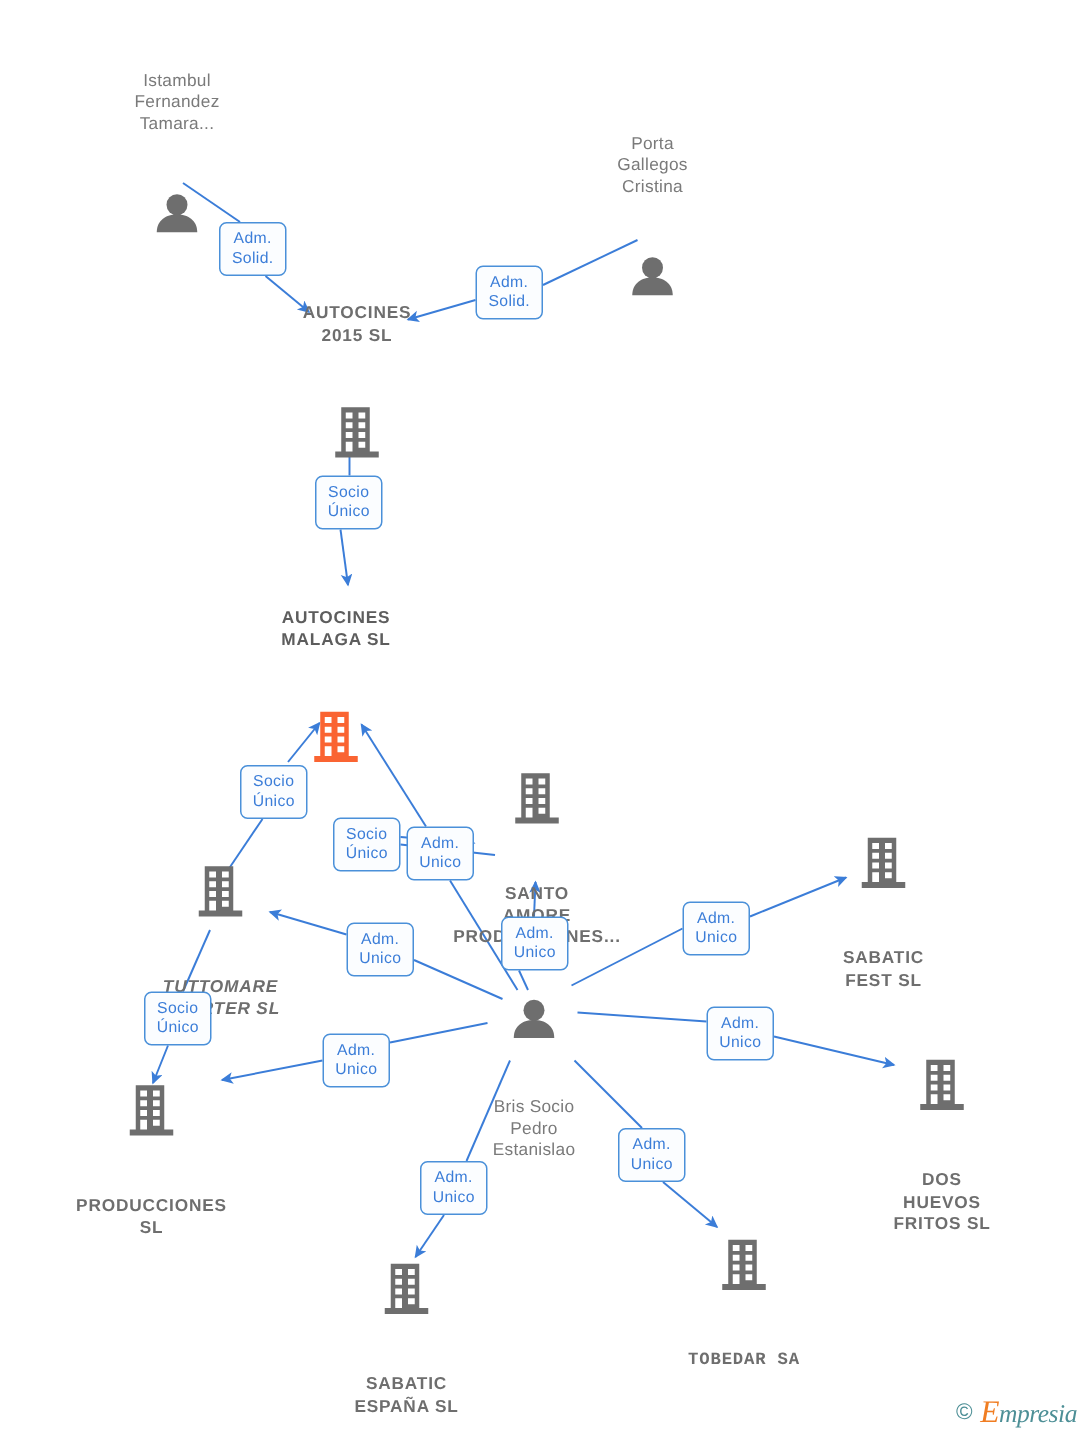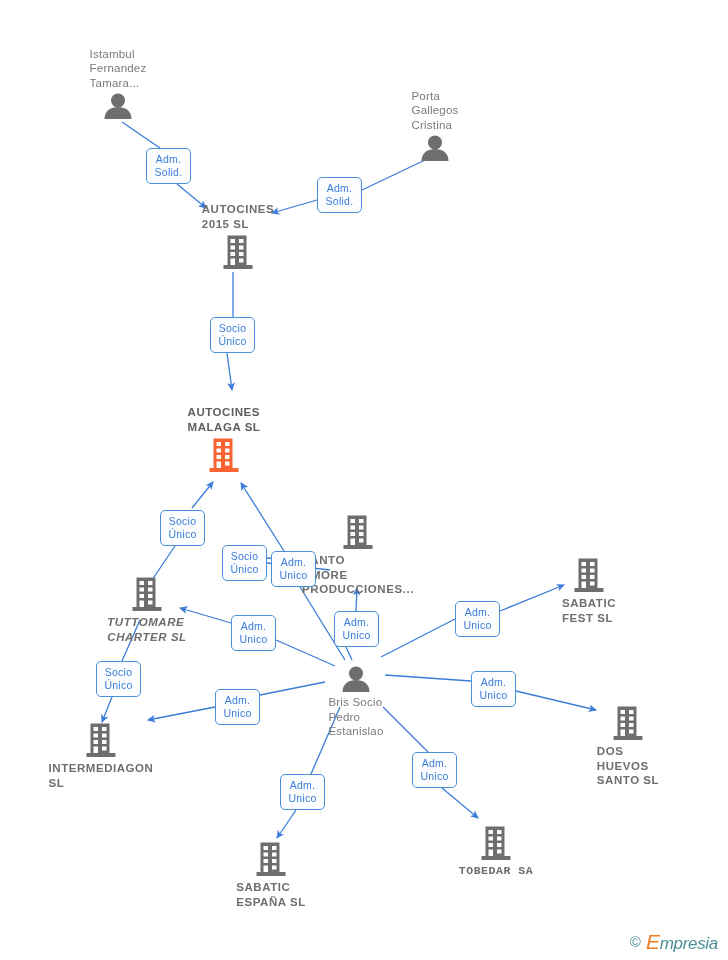--- a/index.html
+++ b/index.html
@@ -25,23 +25,25 @@
     width: 728px;
     height: 960px;
     pointer-events: none;
   }
 
   
   .node {
     position: absolute;
     width: 150px;
     margin-left: -75px;
+    text-align: center;
     display: flex;
     flex-direction: column;
     align-items: center;
+    gap: 36px;
   }
   .node-label {
     font-size: 11.5px;
     line-height: 14.5px;
     letter-spacing: 0.4px;
     color: #757575;
     white-space: pre-line;
   }
   .node-label.company {
     font-weight: 700;
@@ -94,21 +96,21 @@
     gap: 5px;
     font-size: 16px;
     user-select: none;
   }
   #watermark .copy {
     color: #4d8f96;
     font-size: 15px;
     line-height: 1;
   }
   #watermark .brand {
-    font-family: Liberation Sans, sans-serif;
+    font-family: Liberation Serif, serif;
     font-style: italic;
     font-size: 17px;
     color: #4d8f96;
     letter-spacing: -0.3px;
     line-height: 1;
   }
   #watermark .brand .cap {
     color: #f07d22;
     font-size: 21px;
   }
@@ -289,41 +291,41 @@
             <rect x="7.5" y="5" width="4.5" height="4" fill="#ffffff"></rect>
             <rect x="16" y="5" width="4.5" height="4" fill="#ffffff"></rect>
             <rect x="7.5" y="11.5" width="4.5" height="4" fill="#ffffff"></rect>
             <rect x="16" y="11.5" width="4.5" height="4" fill="#ffffff"></rect>
             <rect x="7.5" y="18" width="4.5" height="4" fill="#ffffff"></rect>
             <rect x="16" y="18" width="4.5" height="4" fill="#ffffff"></rect>
             <rect x="7.5" y="24.5" width="4.5" height="6.5" fill="#ffffff"></rect>
             <rect x="16" y="24.5" width="4.5" height="4" fill="#ffffff"></rect>
           </svg>
         </span>
-        <div class="node-label company gap-below">INTERMEDIAGON
+        <div class="node-label company gap-below">PRODUCCIONES
 SL</div>
       </div>
       <div class="node" style="left: 628px; top: 705px;">
         <span class="node-icon building">
           <svg width="30" height="36" viewBox="0 0 30 36" xmlns="http://www.w3.org/2000/svg">
             <rect x="4.5" y="1.5" width="19" height="30" fill="#6e6e6e"></rect>
             <rect x="0.5" y="31" width="29" height="4" fill="#6e6e6e"></rect>
             <rect x="7.5" y="5" width="4.5" height="4" fill="#ffffff"></rect>
             <rect x="16" y="5" width="4.5" height="4" fill="#ffffff"></rect>
             <rect x="7.5" y="11.5" width="4.5" height="4" fill="#ffffff"></rect>
             <rect x="16" y="11.5" width="4.5" height="4" fill="#ffffff"></rect>
             <rect x="7.5" y="18" width="4.5" height="4" fill="#ffffff"></rect>
             <rect x="16" y="18" width="4.5" height="4" fill="#ffffff"></rect>
             <rect x="7.5" y="24.5" width="4.5" height="6.5" fill="#ffffff"></rect>
             <rect x="16" y="24.5" width="4.5" height="4" fill="#ffffff"></rect>
           </svg>
         </span>
         <div class="node-label company gap-below">DOS
 HUEVOS
-SANTO  SL</div>
+FRITOS  SL</div>
       </div>
       <div class="node" style="left: 271px; top: 841px;">
         <span class="node-icon building">
           <svg width="30" height="36" viewBox="0 0 30 36" xmlns="http://www.w3.org/2000/svg">
             <rect x="4.5" y="1.5" width="19" height="30" fill="#6e6e6e"></rect>
             <rect x="0.5" y="31" width="29" height="4" fill="#6e6e6e"></rect>
             <rect x="7.5" y="5" width="4.5" height="4" fill="#ffffff"></rect>
             <rect x="16" y="5" width="4.5" height="4" fill="#ffffff"></rect>
             <rect x="7.5" y="11.5" width="4.5" height="4" fill="#ffffff"></rect>
             <rect x="16" y="11.5" width="4.5" height="4" fill="#ffffff"></rect>

